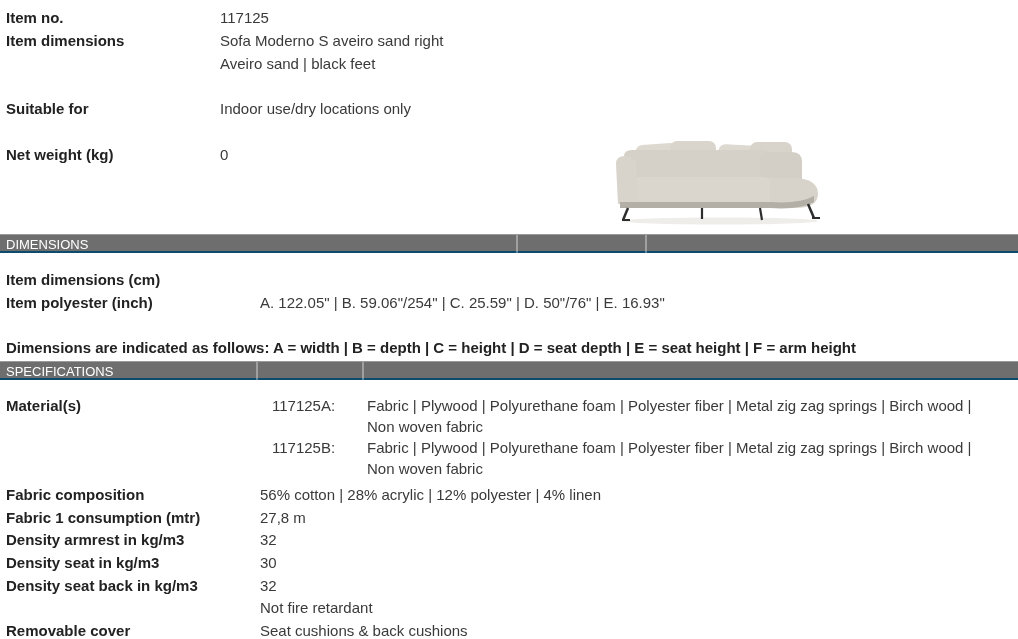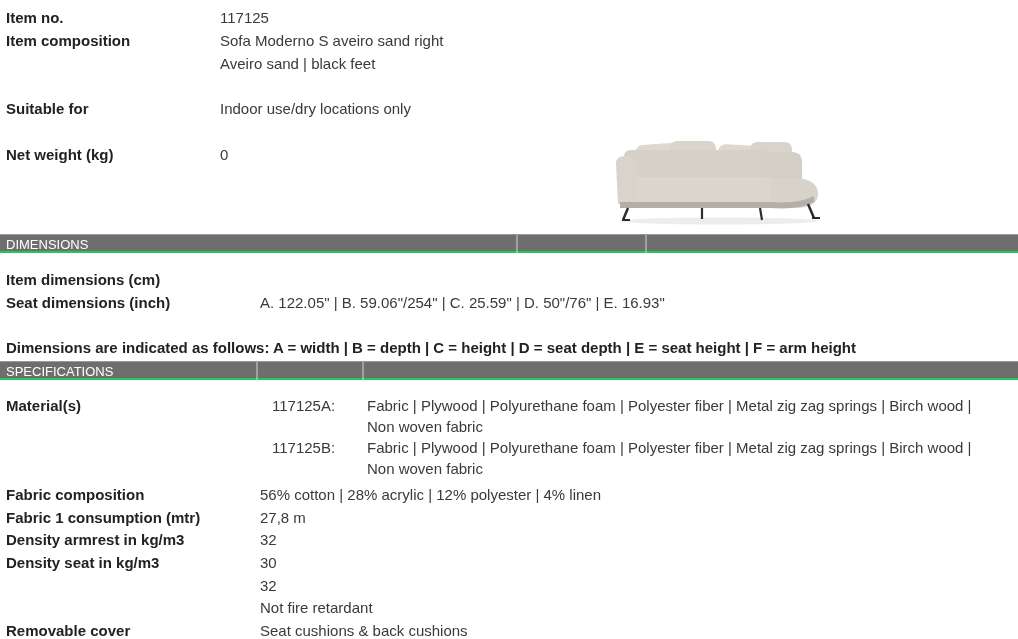--- a/index.html
+++ b/index.html
@@ -15,21 +15,21 @@
   .row { position: absolute; left: 0; width: 1018px; height: 20px; white-space: nowrap; }
   .lbl { position: absolute; left: 6px; font-weight: bold; color: #222222; }
   .val { position: absolute; left: 220px; color: #3a3a3a; }
   .val2 { position: absolute; left: 260px; color: #3a3a3a; }
   .code { position: absolute; left: 260px; color: #3a3a3a; margin-left: 12px; }
   .mat  { position: absolute; left: 367px; color: #3a3a3a; }
   .section-bar {
     position: absolute; left: 0; width: 1018px; height: 19px;
     background: #6e6e6e;
     border-top: 1px solid #9a9a9a;
-    border-bottom: 2px solid #22c55e;
+    border-bottom: 2px solid #0c4a6e;
     color: #ffffff;
     font-size: 13px;
     line-height: 19px;
     padding-left: 6px;
     box-sizing: border-box;
   }
   .bar-divider {
     position: absolute; top: 0; width: 2px; height: 19px;
     background: rgba(255,255,255,0.35);
   }
@@ -40,21 +40,21 @@
   .sofa-wrap { position: absolute; left: 610px; top: 134px; width: 214px; height: 92px; }
 </style>
 </head>
 <body>
 
 <div class="row" style="top:9px">
   <span class="lbl">Item no.</span>
   <span class="val">117125</span>
 </div>
 <div class="row" style="top:32px">
-  <span class="lbl">Item composition</span>
+  <span class="lbl">Item dimensions</span>
   <span class="val">Sofa Moderno S aveiro sand right</span>
 </div>
 <div class="row" style="top:55px">
   <span class="val">Aveiro sand | black feet</span>
 </div>
 <div class="row" style="top:100px">
   <span class="lbl">Suitable for</span>
   <span class="val">Indoor use/dry locations only</span>
 </div>
 <div class="row" style="top:146px">
@@ -96,21 +96,21 @@
 <div class="section-bar" style="top:234px">
   <span>DIMENSIONS</span>
   <span class="bar-divider" style="left:516px"></span>
   <span class="bar-divider" style="left:645px"></span>
 </div>
 
 <div class="row" style="top:271px">
   <span class="lbl">Item dimensions (cm)</span>
 </div>
 <div class="row" style="top:294px">
-  <span class="lbl">Seat dimensions (inch)</span>
+  <span class="lbl">Item polyester (inch)</span>
   <span class="val2">A. 122.05" | B. 59.06"/254" | C. 25.59" | D. 50"/76" | E. 16.93"</span>
 </div>
 
 <div class="note">Dimensions are indicated as follows: A = width | B = depth | C = height | D = seat depth | E = seat height | F = arm height</div>
 
 <div class="section-bar" style="top:361px">
   <span>SPECIFICATIONS</span>
   <span class="bar-divider" style="left:256px"></span>
   <span class="bar-divider" style="left:362px"></span>
 </div>
@@ -141,20 +141,21 @@
 </div>
 <div class="row" style="top:531px">
   <span class="lbl">Density armrest in kg/m3</span>
   <span class="val2">32</span>
 </div>
 <div class="row" style="top:554px">
   <span class="lbl">Density seat in kg/m3</span>
   <span class="val2">30</span>
 </div>
 <div class="row" style="top:577px">
+  <span class="lbl">Density seat back in kg/m3</span>
   <span class="val2">32</span>
 </div>
 <div class="row" style="top:599px">
   <span class="val2">Not fire retardant</span>
 </div>
 <div class="row" style="top:622px">
   <span class="lbl">Removable cover</span>
   <span class="val2">Seat cushions &amp; back cushions</span>
 </div>
 

